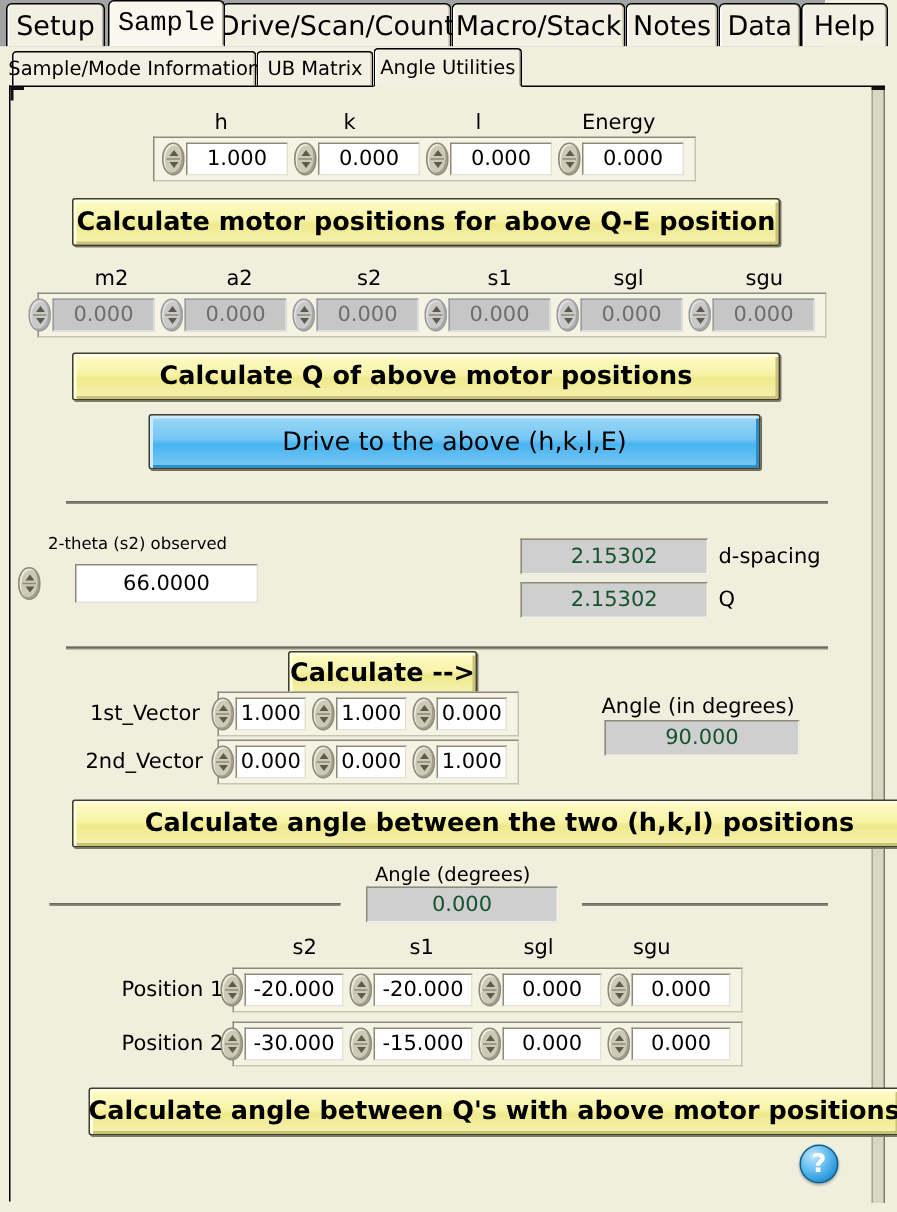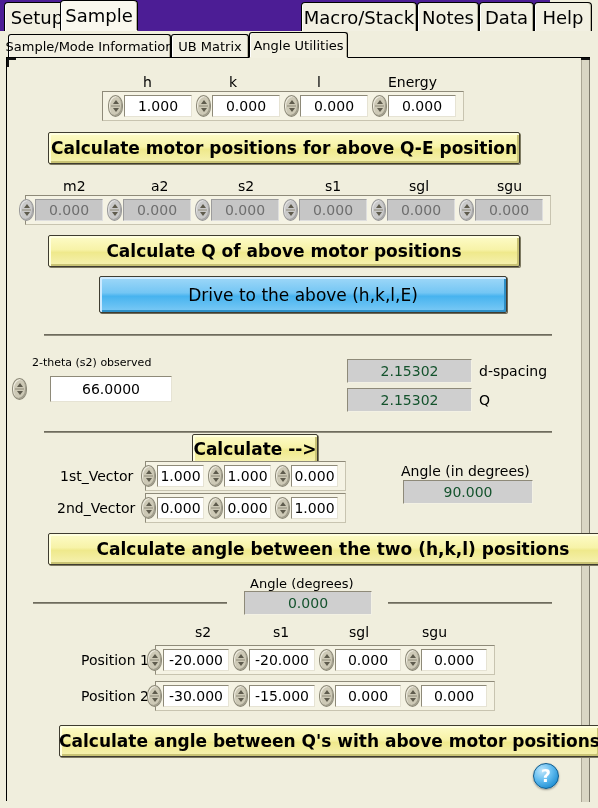--- a/index.html
+++ b/index.html
@@ -13,21 +13,21 @@
   #app {
     position: relative;
     width: 598px; height: 808px;
     background: #f0eedd;
   }
 
   
   #maintabs {
     position: absolute; left: 0; top: 0;
     width: 550px; height: 31px;
-    background: #4c1d95;
+    background: #a3a3a3;
   }
   .mtab {
     position: absolute; top: 2px;
     height: 29px;
     background: #f2f0e2;
     border: 1px solid #000;
     border-bottom: none;
     border-radius: 4px 4px 0 0;
     font-size: 18px;
     color: #000;
@@ -220,21 +220,22 @@
     font-family: "DejaVu Sans", sans-serif;
   }
 </style>
 </head>
 <body>
 
 <div id="app">
 
   <div id="maintabs">
       <div class="mtab" style="left: 4px; width: 66px;">Setup</div>
-      <div class="mtab sel" style="left: 60px; width: 78px;">Sample</div>
+      <div class="mtab sel" style="left: 72px; width: 78px; font-family: Liberation Mono, monospace;">Sample</div>
+      <div class="mtab" style="left: 148px; width: 153px;">Drive/Scan/Count</div>
       <div class="mtab" style="left: 301px; width: 116px;">Macro/Stack</div>
       <div class="mtab" style="left: 417px; width: 62px;">Notes</div>
       <div class="mtab" style="left: 479px; width: 55px;">Data</div>
       <div class="mtab" style="left: 534px; width: 58px;">Help</div>
     </div>
 
   <div id="subtabs">
       <div class="stab" style="left: 8px; width: 163px;">Sample/Mode Information</div>
       <div class="stab" style="left: 171px; width: 78px;">UB Matrix</div>
       <div class="stab sel" style="left: 249px; width: 99px;">Angle Utilities</div>

